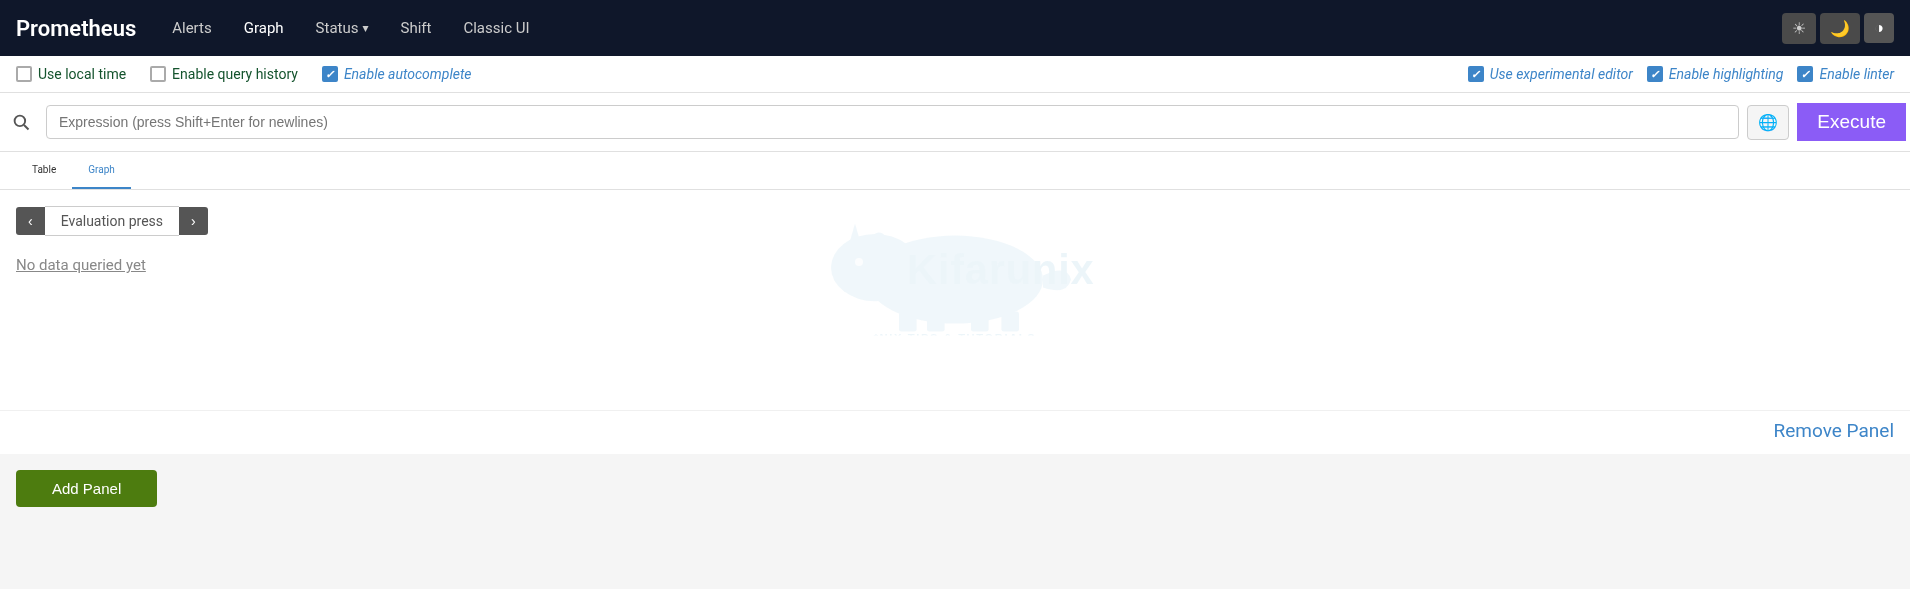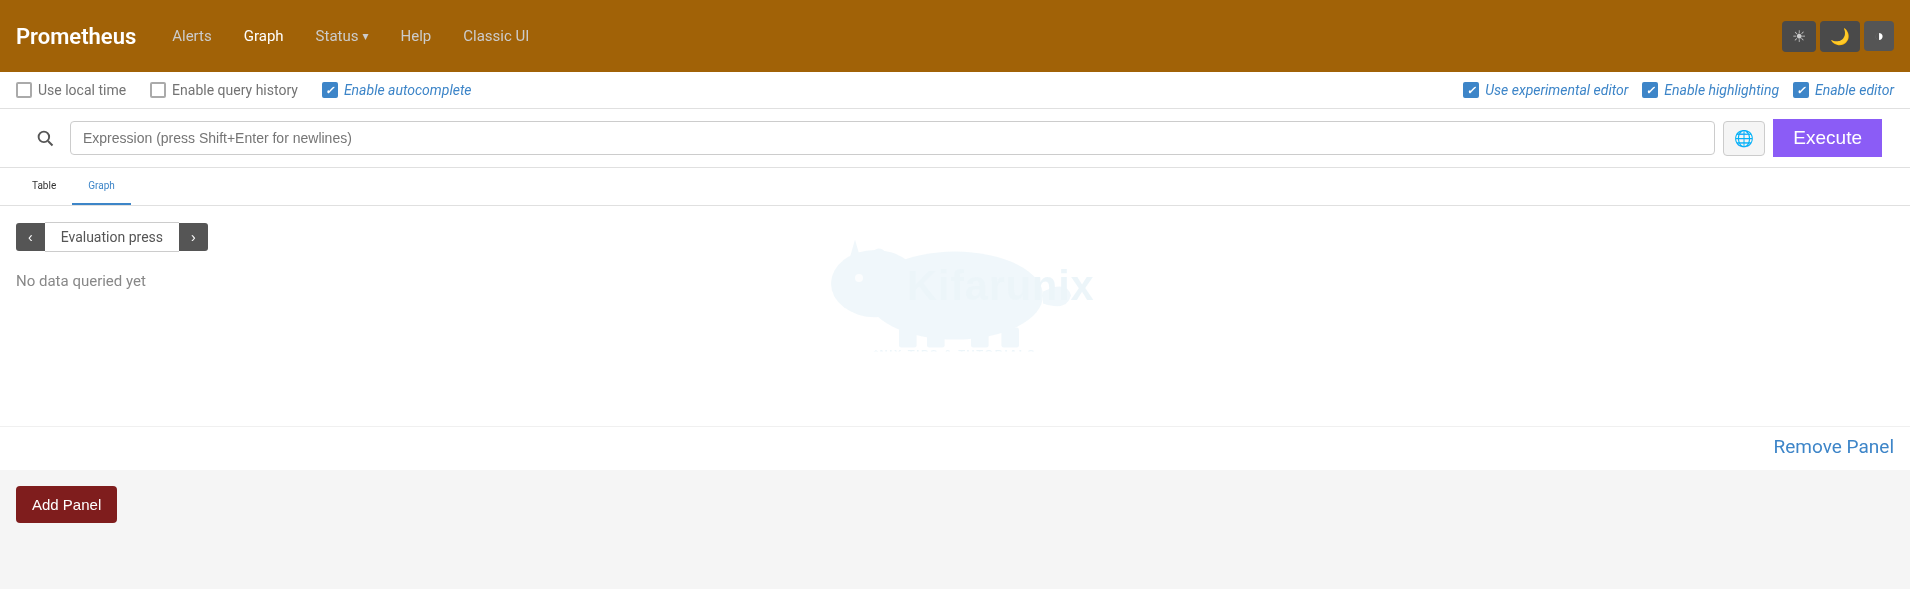--- a/index.html
+++ b/index.html
@@ -1,24 +1,24 @@
 <!DOCTYPE html>
 <html><head>
   <meta charset="utf-8">
   <style>
     * { box-sizing: border-box; margin: 0; padding: 0; }
     body { font-family: -apple-system, BlinkMacSystemFont, 'Segoe UI', Roboto, sans-serif; background: #f5f5f5; }
 
     
     .navbar {
-      background: #a16207;
+      background: #0f172a;
       display: flex;
       align-items: center;
       padding: 0 16px;
-      height: 72px;
+      height: 56px;
       color: white;
     }
     .navbar-brand {
       font-size: 22px;
       font-weight: 600;
       color: white;
       margin-right: 24px;
       white-space: nowrap;
     }
     .navbar-nav {
@@ -69,36 +69,36 @@
       align-items: center;
       gap: 24px;
       border-bottom: 1px solid #e0e0e0;
       flex-wrap: wrap;
     }
     .checkbox-label {
       display: flex;
       align-items: center;
       gap: 6px;
       font-size: 14px;
-      color: #737373;
+      color: #14532d;
       cursor: pointer;
       white-space: nowrap;
     }
     .checkbox-label.blue-text { color: #3d85c8; font-style: italic; }
     .options-right {
       margin-left: auto;
       display: flex;
       align-items: center;
       gap: 14px;
     }
 
     
     .search-bar {
       background: white;
-      padding: 10px 28px;
+      padding: 10px 4px;
       display: flex;
       align-items: center;
       gap: 8px;
       border-bottom: 1px solid #e0e0e0;
     }
     .search-icon-wrap {
       display: flex;
       align-items: center;
       justify-content: center;
       color: #666;
@@ -212,20 +212,21 @@
     }
     .watermark-logo {
       width: 320px;
     }
 
     
     .no-data {
       color: #888;
       font-size: 15px;
       margin-top: 16px;
+      text-decoration: underline;
     }
 
     
     .remove-panel-row {
       display: flex;
       justify-content: flex-end;
       padding: 8px 16px 12px;
       background: white;
       border-top: 1px solid #f0f0f0;
     }
@@ -234,25 +235,25 @@
       text-decoration: none;
       font-size: 19px;
       cursor: pointer;
     }
 
     
     .add-panel-section {
       padding: 16px;
     }
     .add-panel-btn {
-      background: #7f1d1d;
+      background: #4d7c0f;
       color: white;
       border: none;
       border-radius: 4px;
-      padding: 10px 16px;
+      padding: 10px 36px;
       font-size: 15px;
       font-weight: 500;
       cursor: pointer;
     }
 
     
     .custom-checkbox {
       width: 16px;
       height: 16px;
       border: 2px solid #ccc;
@@ -283,21 +284,21 @@
 
 <nav class="navbar">
   <span class="navbar-brand">Prometheus</span>
   <div class="navbar-nav">
     <a class="nav-link">Alerts</a>
     <a class="nav-link active">Graph</a>
     <a class="nav-link nav-dropdown">
       <span>Status</span>
       <span style="font-size:12px;">▾</span>
     </a>
-    <a class="nav-link">Help</a>
+    <a class="nav-link">Shift</a>
     <a class="nav-link">Classic UI</a>
   </div>
   <div class="navbar-right">
     <button class="theme-btn">☀</button>
     <button class="theme-btn">🌙</button>
     <button class="theme-btn active">◑</button>
   </div>
 </nav>
 
 <div class="options-bar">
@@ -317,21 +318,21 @@
     <label class="checkbox-label blue-text">
       <span class="custom-checkbox checked"></span>
       <span>Use experimental editor</span>
     </label>
     <label class="checkbox-label blue-text">
       <span class="custom-checkbox checked"></span>
       <span>Enable highlighting</span>
     </label>
     <label class="checkbox-label blue-text">
       <span class="custom-checkbox checked"></span>
-      <span>Enable editor</span>
+      <span>Enable linter</span>
     </label>
   </div>
 </div>
 
 <div class="search-bar">
   <div class="search-icon-wrap">
     <svg width="18" height="18" viewBox="0 0 24 24" fill="none" stroke="#555" stroke-width="2.5">
       <circle cx="10.5" cy="10.5" r="7"></circle>
       <line x1="16" y1="16" x2="22" y2="22"></line>
     </svg>

